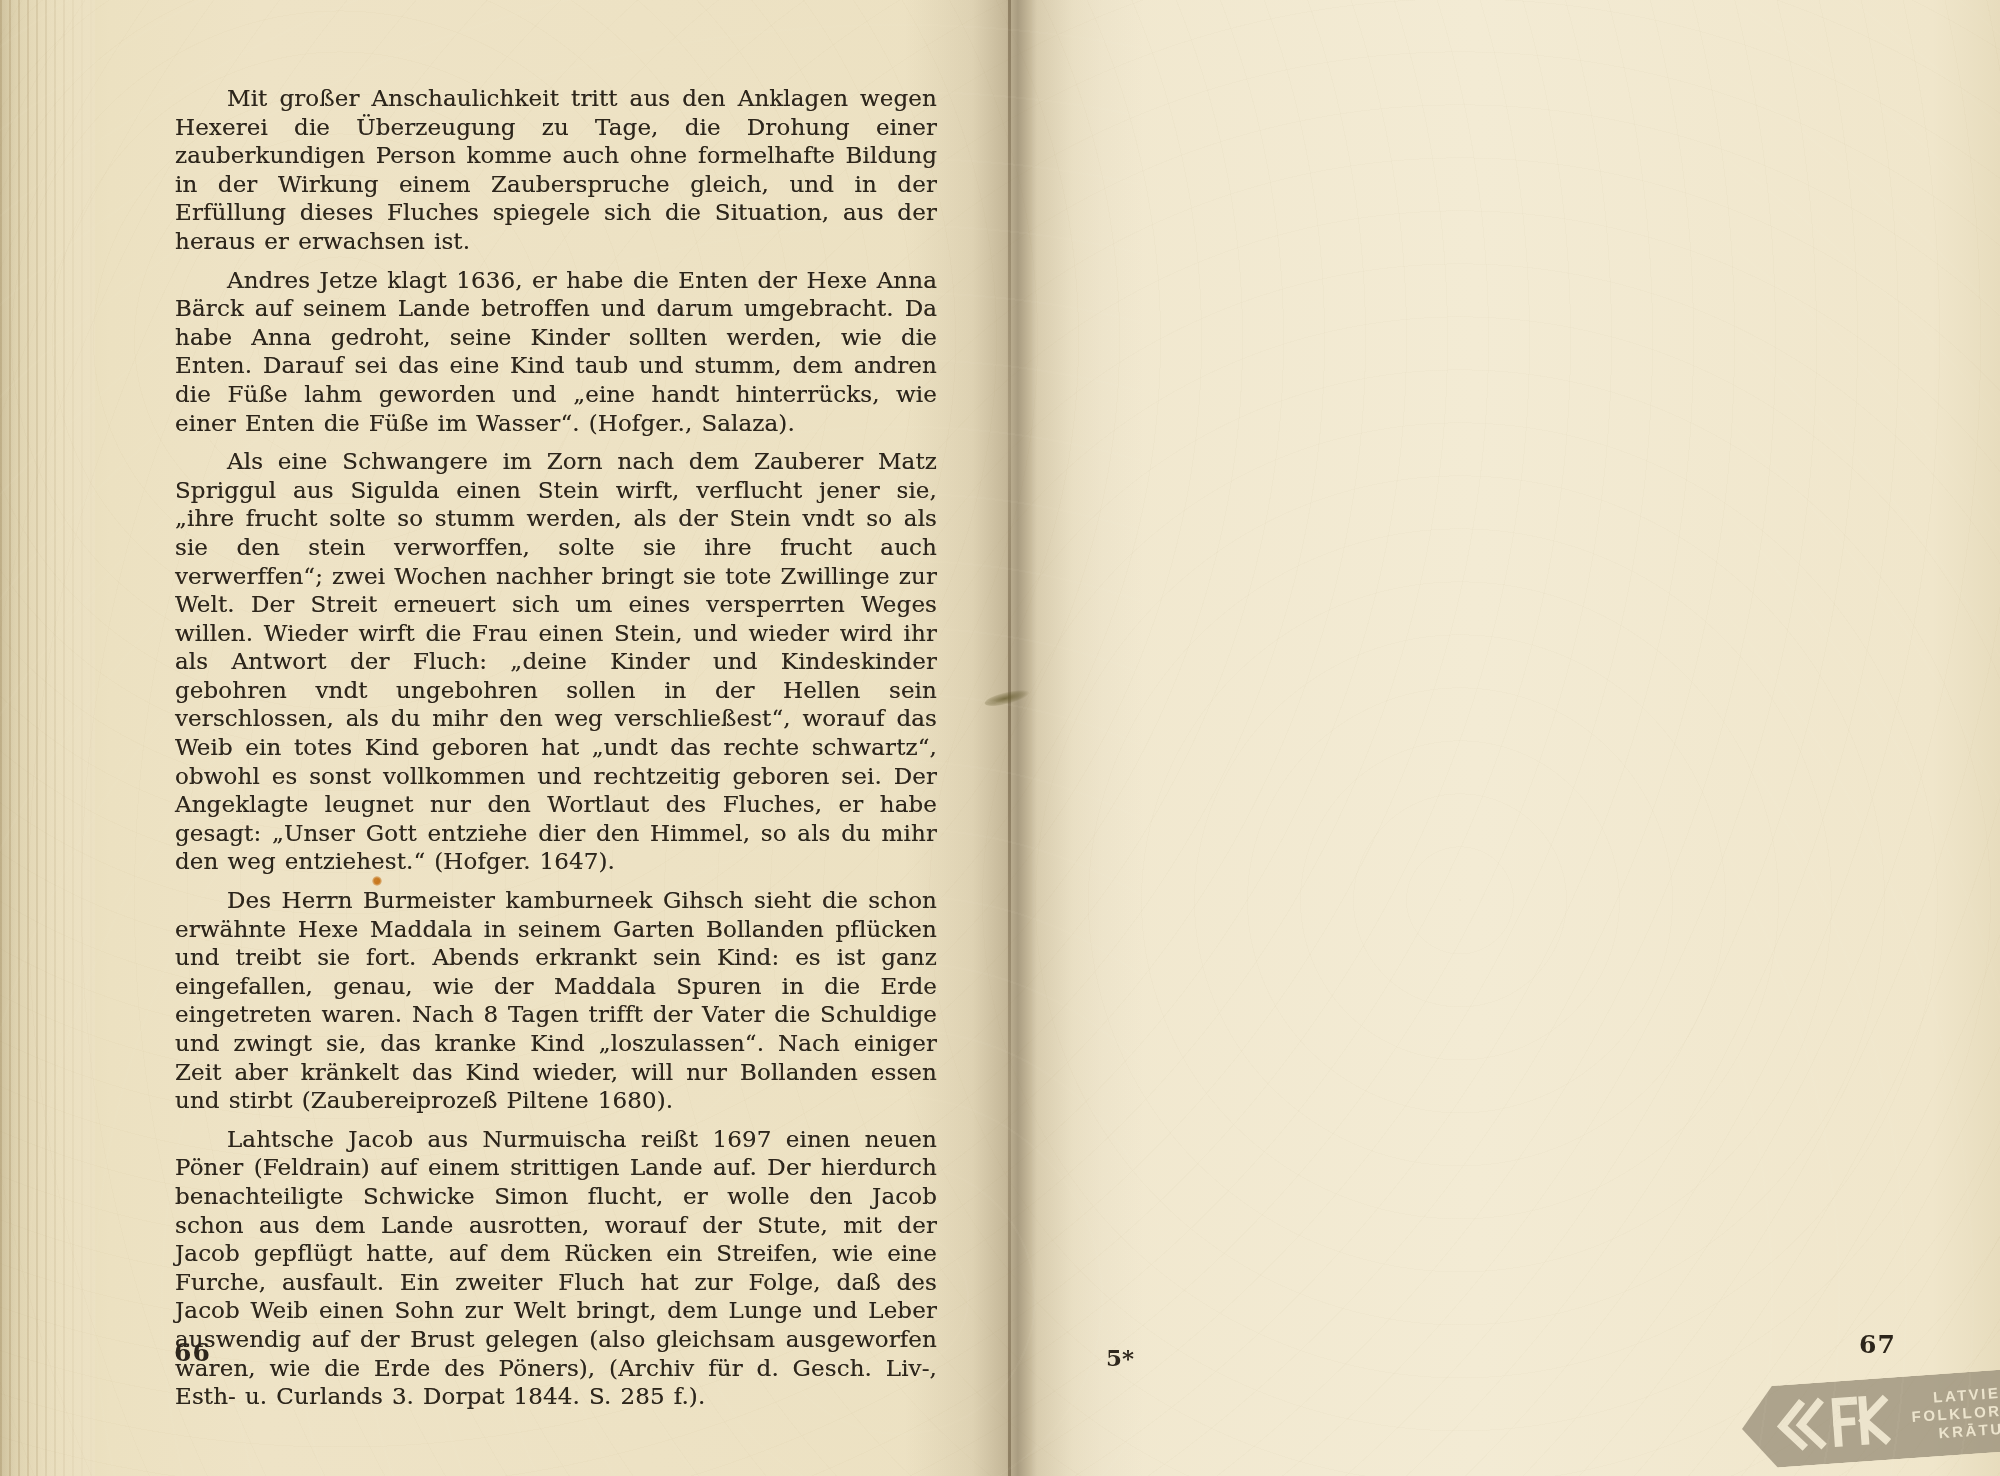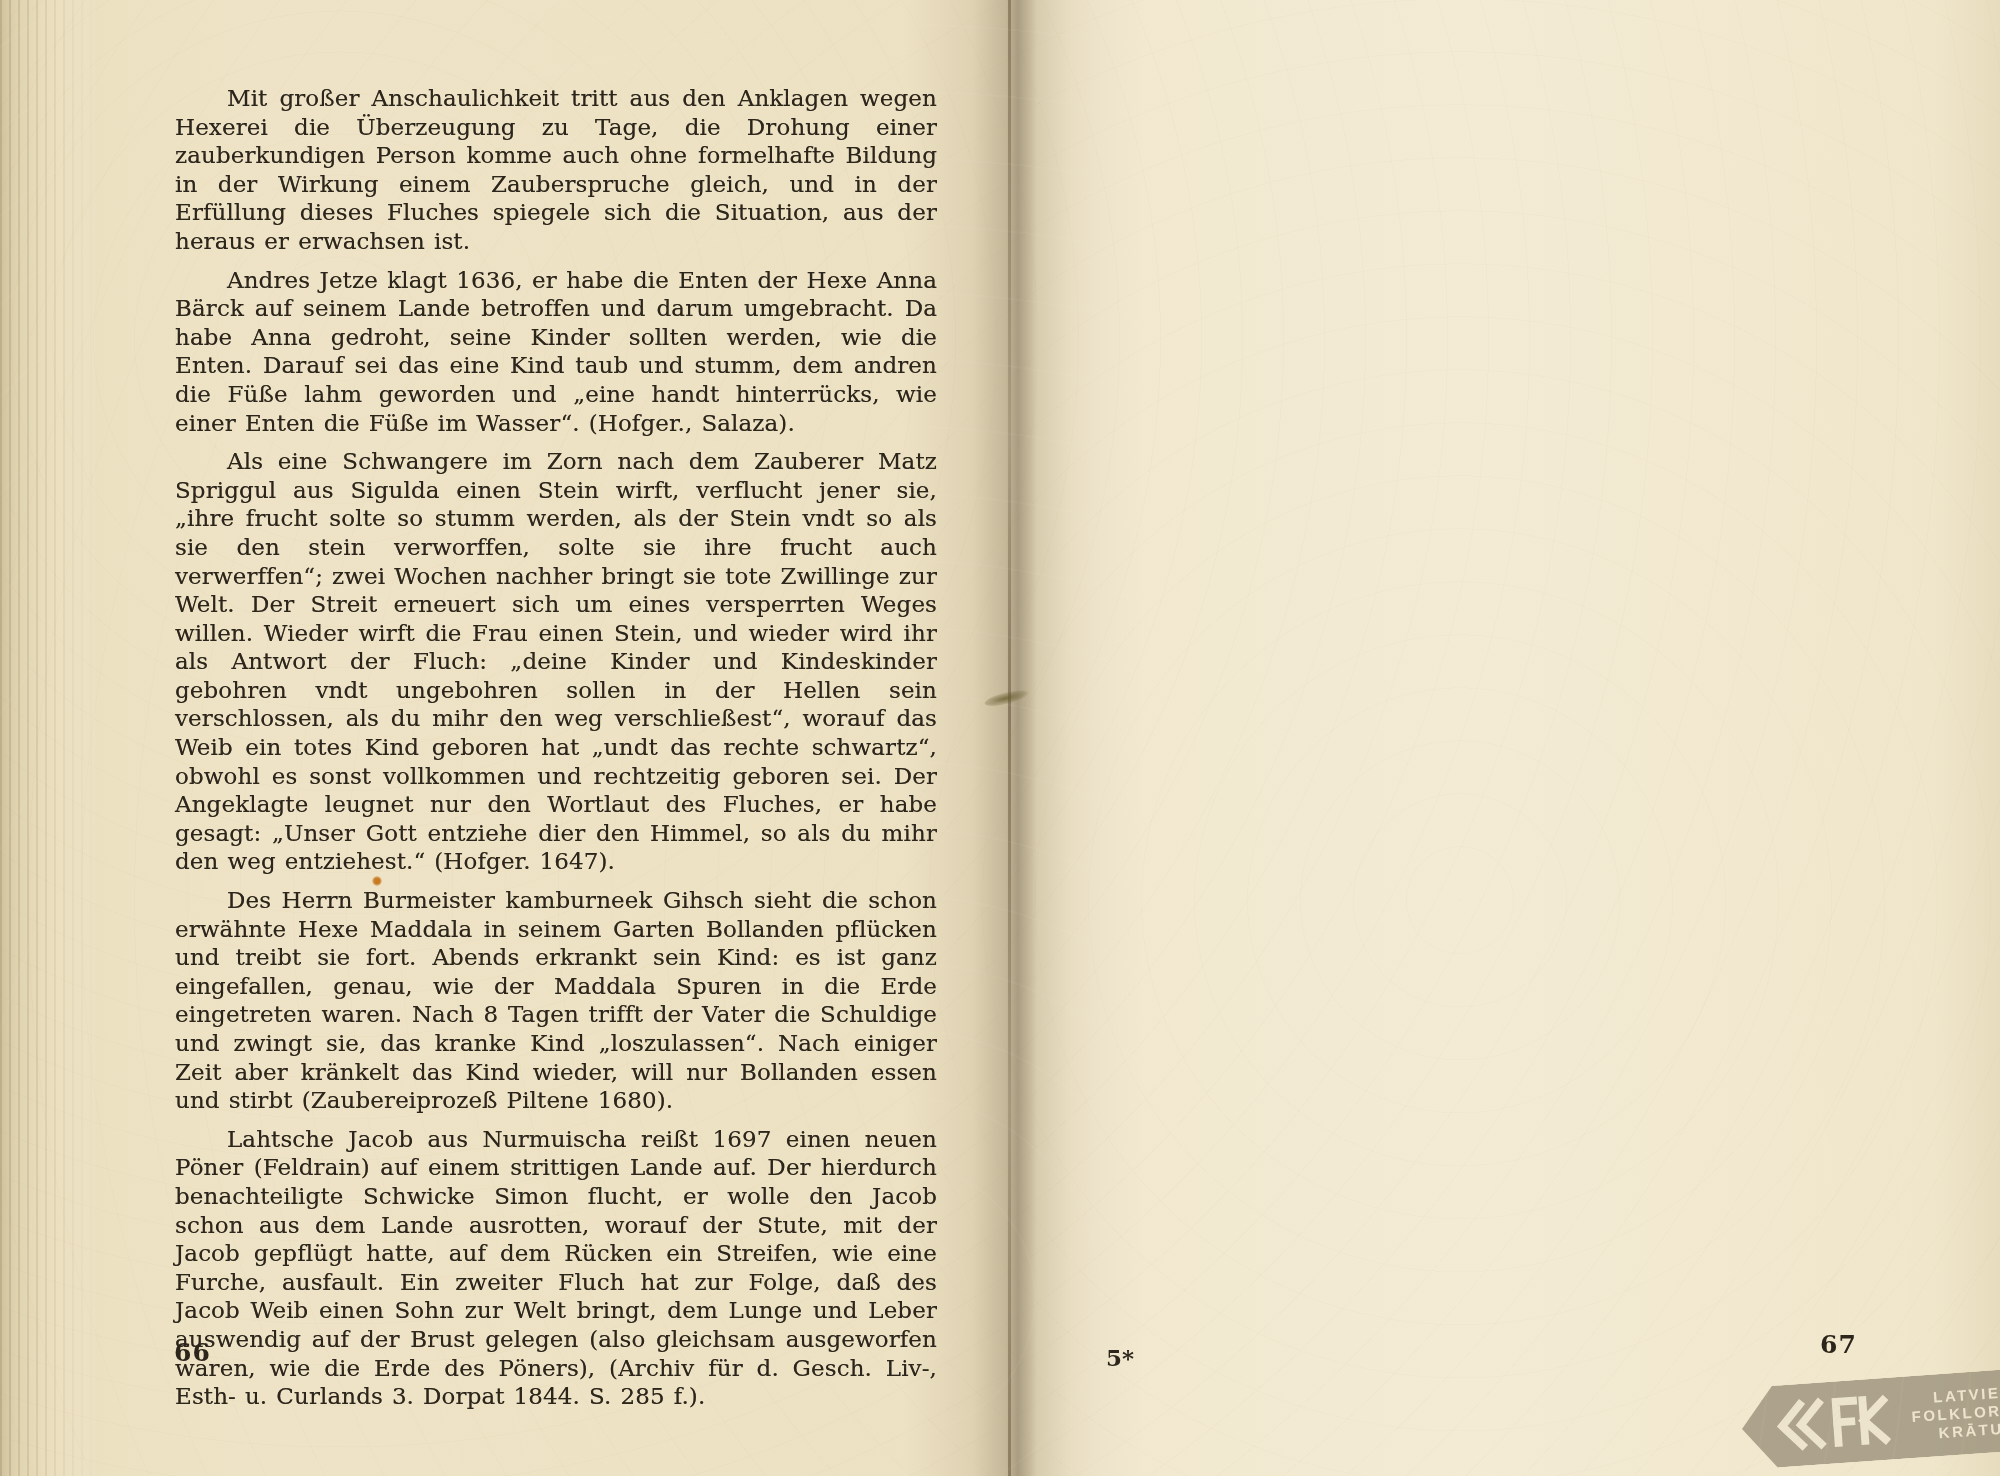--- a/index.html
+++ b/index.html
@@ -58,21 +58,21 @@
   .textblock{position:absolute;color:#2c251b;text-align:justify;}
   .left-text{left:175px;top:84px;width:762px;}
   .para{
     margin:0;font-size:23px;line-height:28.6px;text-indent:52px;
     word-spacing:1.6px;letter-spacing:.1px;
     text-shadow:0 0 .5px rgba(44,37,27,.55);
   }
   .para + .para{margin-top:10px;}
   .pageno{position:absolute;font-size:25px;font-weight:bold;color:#2c251b;letter-spacing:1px;}
   .pageno-left{left:174px;top:1338px;}
-  .pageno-right{left:788px;top:1330px;}
+  .pageno-right{left:827px;top:1330px;}
   .sig{position:absolute;left:74px;top:1344px;font-size:23px;font-weight:bold;color:#2c251b;}
   .watermark{
     position:absolute;left:1742px;top:1388px;width:300px;height:82px;
     transform:rotate(-4deg);transform-origin:left center;
     background:rgba(158,148,126,.82);
     clip-path:polygon(0% 50%, 11% 0%, 100% 0%, 100% 100%, 11% 100%);
     display:flex;align-items:center;
   }
   .wm-logo{margin-left:34px;width:118px;height:58px;flex:0 0 auto;}
   .wm-text{

